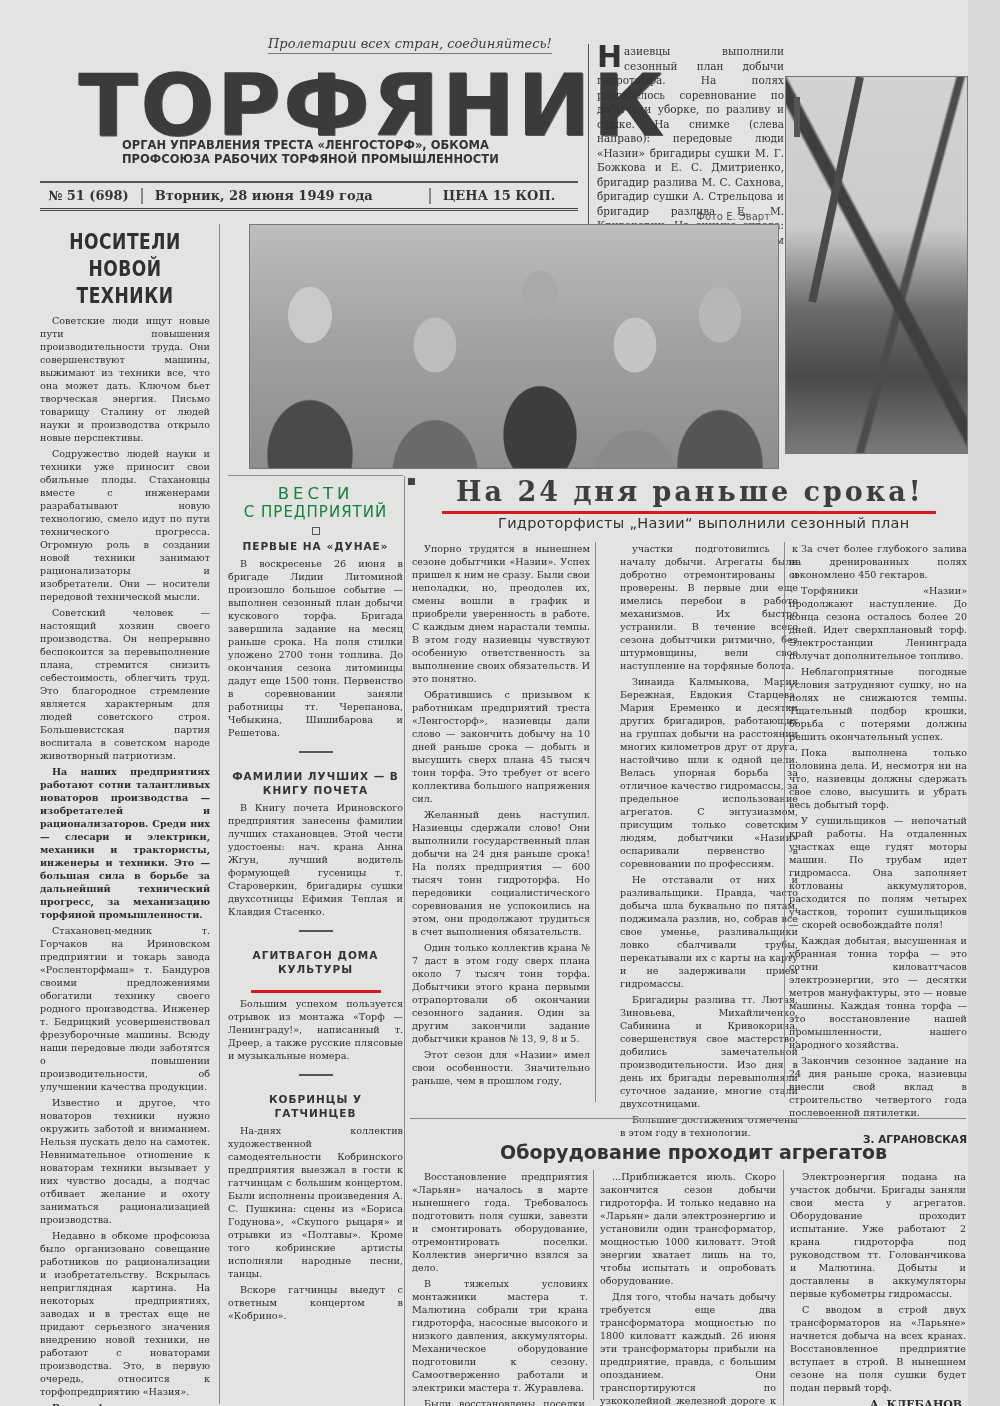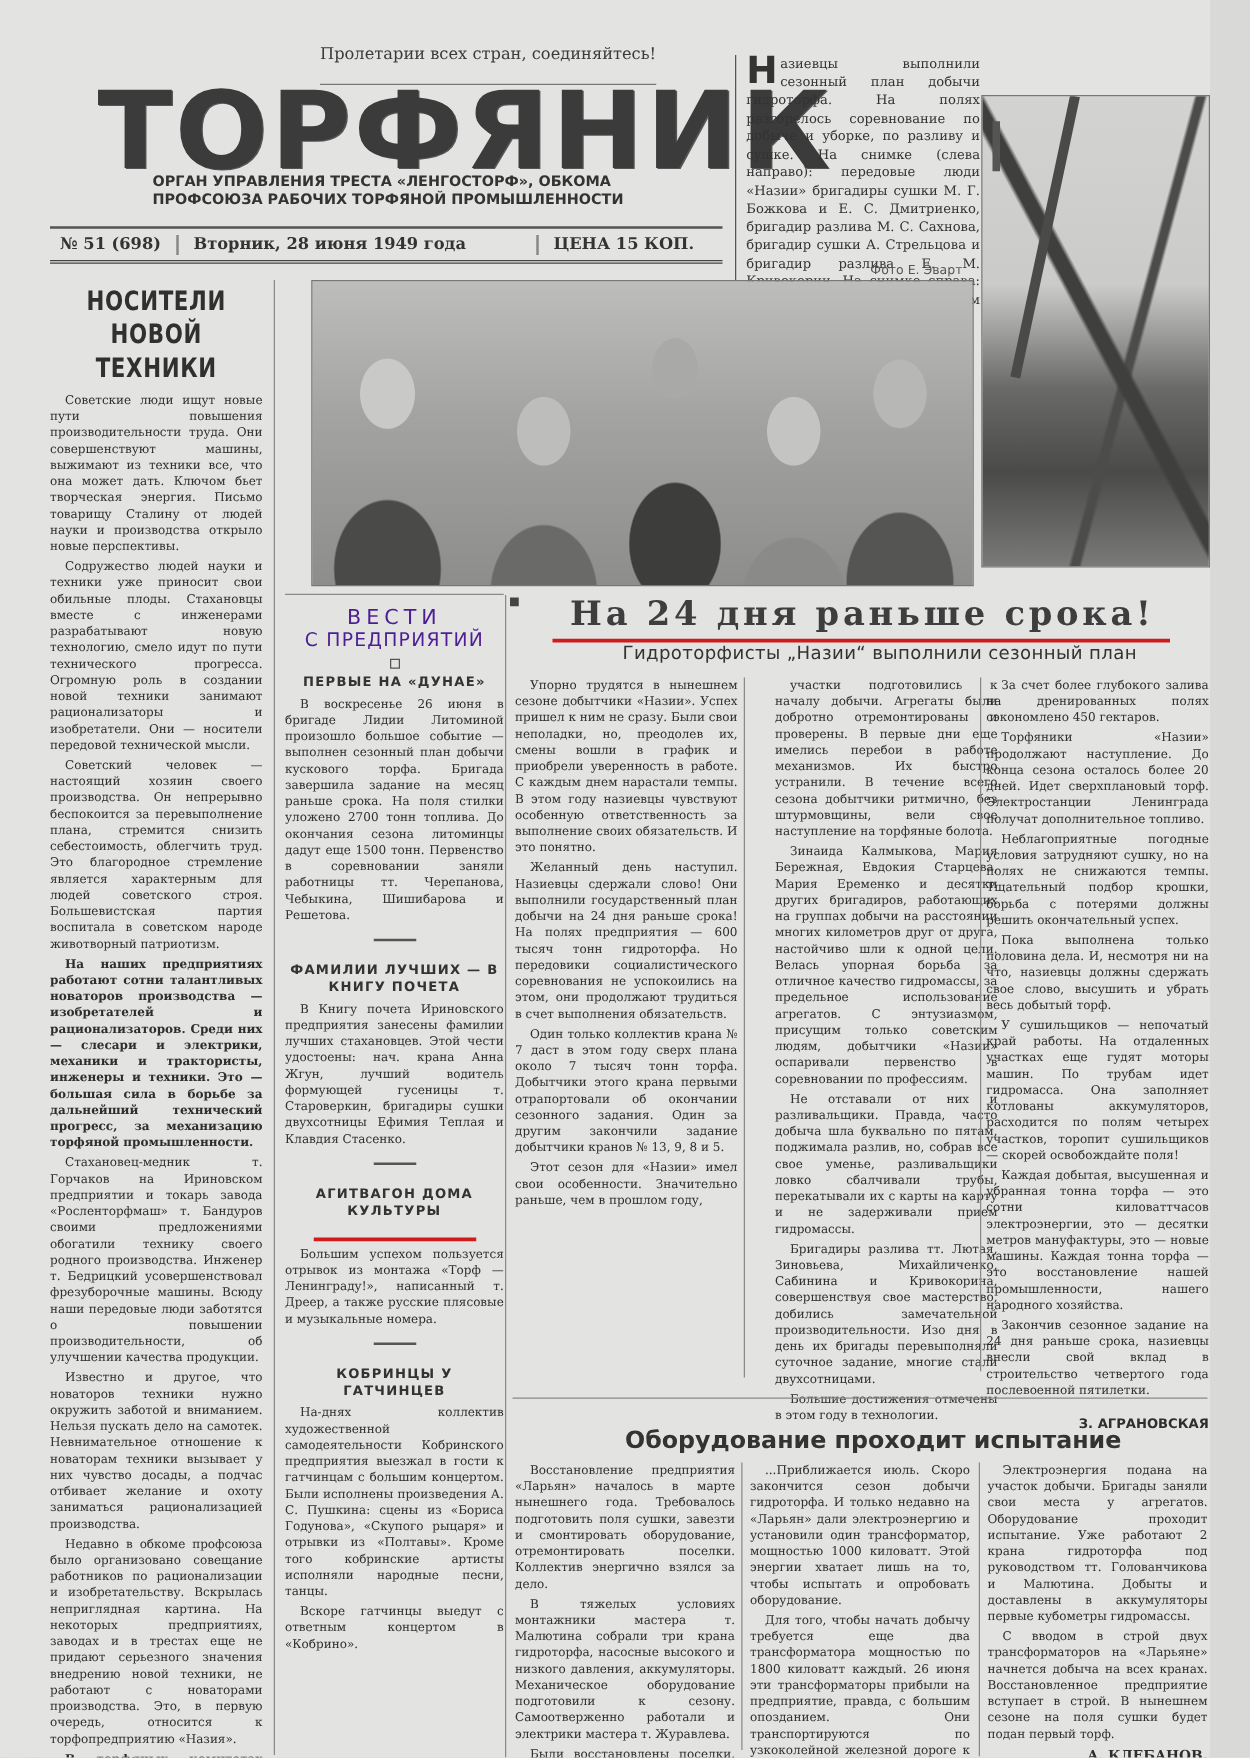--- a/index.html
+++ b/index.html
@@ -17,22 +17,22 @@
   .gutter {
     position: absolute; left: 0; top: 0; width: 32px; height: 1406px;
     background: linear-gradient(90deg, #cfcfcd 0%, #dadad8 60%, #b9b9b7 100%);
     overflow: hidden;
   }
   .gutter-edge { position:absolute; left:0; top:0; width:32px; height:30px; background:#222; }
   .gutter p { font-size: 9px; line-height: 12px; color:#444; white-space: nowrap; margin-left: -4px; }
 
   .abs { position: absolute; }
   .motto {
-    left: 256px; top: 36px; font-size: 13px; color:#3a3a3a;
-    border-bottom: 1px solid #777; padding-bottom: 16px;
+    left: 268px; top: 36px; font-style: italic; font-size: 13px; color:#3a3a3a;
+    border-bottom: 1px solid #777; padding-bottom: 2px;
   }
   .masthead {
     left: 78px; top: 60px; width: 420px; height: 90px;
     font-family: "DejaVu Sans", sans-serif; font-weight: 900; font-size: 86px;
     letter-spacing: 2px; color: #3b3b3b; line-height: 90px;
     transform: scaleX(1.02); transform-origin: left;
     text-shadow: 1px 1px 0 #555;
   }
   .organ {
     left: 122px; top: 138px; font-family: "DejaVu Sans", sans-serif; font-weight: bold;
@@ -95,21 +95,21 @@
   .txt {
     font-size: 9.6px; line-height: 13px; text-align: justify; color:#2e2e2e;
   }
   .txt p { text-indent: 12px; margin-bottom: 3px; }
 
   .vline { position:absolute; width:1px; background:#8a8a88; }
   .hline { position:absolute; height:1px; background:#8a8a88; }
 
   .news-col { left: 228px; top: 475px; width: 175px; }
   .news-title {
-    text-align:center; font-family:"DejaVu Sans",sans-serif; font-size: 16.5px; line-height: 19px; color:#4c1d95; letter-spacing: 4px;
+    text-align:center; font-family:"DejaVu Sans",sans-serif; font-size: 16.5px; line-height: 19px; color:#15803d; letter-spacing: 4px;
   }
   .news-title.second { letter-spacing: 1px; font-size: 15px;}
   .small-square { width: 8px; height: 8px; border:1px solid #555; margin: 5px auto 4px auto; }
   .sub-h {
     text-align:center; font-weight:bold; font-size: 10.5px; line-height: 14px; letter-spacing: 1px; color:#333; margin: 2px 0 4px 0;
     font-family: "DejaVu Sans", sans-serif;
   }
   .short-rule { width: 34px; height: 2px; background:#555; margin: 12px auto 16px auto; }
   .red-underline { height: 3px; background: #d01c1c; }
 
@@ -321,20 +321,21 @@
     </div>
   </div>
 
   <div class="abs" style="left:408px; top:478px; width:7px; height:7px; background:#444;"></div>
   <div class="abs big-head">На 24 дня раньше срока!</div>
   <div class="abs red-underline" style="left:442px; top:511px; width:494px;"></div>
   <div class="abs big-sub">Гидроторфисты „Назии“ выполнили сезонный план</div>
 
   <div class="abs art-col txt" style="left:412px; top:542px; width:178px;">
     <p>Упорно трудятся в нынешнем сезоне добытчики «Назии». Успех пришел к ним не сразу. Были свои неполадки, но, преодолев их, смены вошли в график и приобрели уверенность в работе. С каждым днем нарастали темпы. В этом году назиевцы чувствуют особенную ответственность за выполнение своих обязательств. И это понятно.</p>
+    <p>Обратившись с призывом к работникам предприятий треста «Ленгосторф», назиевцы дали слово — закончить добычу на 10 дней раньше срока — добыть и высушить сверх плана 45 тысяч тонн торфа. Это требует от всего коллектива большого напряжения сил.</p>
     <p>Желанный день наступил. Назиевцы сдержали слово! Они выполнили государственный план добычи на 24 дня раньше срока! На полях предприятия — 600 тысяч тонн гидроторфа. Но передовики социалистического соревнования не успокоились на этом, они продолжают трудиться в счет выполнения обязательств.</p>
     <p>Один только коллектив крана № 7 даст в этом году сверх плана около 7 тысяч тонн торфа. Добытчики этого крана первыми отрапортовали об окончании сезонного задания. Один за другим закончили задание добытчики кранов № 13, 9, 8 и 5.</p>
     <p>Этот сезон для «Назии» имел свои особенности. Значительно раньше, чем в прошлом году,</p>
   </div>
   <div class="vline" style="left:595px; top:542px; height:560px;"></div>
   <div class="abs art-col txt" style="left:620px; top:542px; width:178px;">
     <p>участки подготовились к началу добычи. Агрегаты были добротно отремонтированы и проверены. В первые дни еще имелись перебои в работе механизмов. Их быстро устранили. В течение всего сезона добытчики ритмично, без штурмовщины, вели свое наступление на торфяные болота.</p>
     <p>Зинаида Калмыкова, Мария Бережная, Евдокия Старцева, Мария Еременко и десятки других бригадиров, работающих на группах добычи на расстоянии многих километров друг от друга, настойчиво шли к одной цели. Велась упорная борьба за отличное качество гидромассы, за предельное использование агрегатов. С энтузиазмом, присущим только советским людям, добытчики «Назии» оспаривали первенство в соревновании по профессиям.</p>
     <p>Не отставали от них и разливальщики. Правда, часто добыча шла буквально по пятам, поджимала разлив, но, собрав все свое уменье, разливальщики ловко сбалчивали трубы, перекатывали их с карты на карту и не задерживали прием гидромассы.</p>
     <p>Бригадиры разлива тт. Лютая, Зиновьева, Михайличенко, Сабинина и Кривокорина, совершенствуя свое мастерство, добились замечательной производительности. Изо дня в день их бригады перевыполняли суточное задание, многие стали двухсотницами.</p>
@@ -346,21 +347,21 @@
     <p>Торфяники «Назии» продолжают наступление. До конца сезона осталось более 20 дней. Идет сверхплановый торф. Электростанции Ленинграда получат дополнительное топливо.</p>
     <p>Неблагоприятные погодные условия затрудняют сушку, но на полях не снижаются темпы. Тщательный подбор крошки, борьба с потерями должны решить окончательный успех.</p>
     <p>Пока выполнена только половина дела. И, несмотря ни на что, назиевцы должны сдержать свое слово, высушить и убрать весь добытый торф.</p>
     <p>У сушильщиков — непочатый край работы. На отдаленных участках еще гудят моторы машин. По трубам идет гидромасса. Она заполняет котлованы аккумуляторов, расходится по полям четырех участков, торопит сушильщиков — скорей освобождайте поля!</p>
     <p>Каждая добытая, высушенная и убранная тонна торфа — это сотни киловаттчасов электроэнергии, это — десятки метров мануфактуры, это — новые машины. Каждая тонна торфа — это восстановление нашей промышленности, нашего народного хозяйства.</p>
     <p>Закончив сезонное задание на 24 дня раньше срока, назиевцы внесли свой вклад в строительство четвертого года послевоенной пятилетки.</p>
     <div class="signature">З. АГРАНОВСКАЯ</div>
   </div>
 
   <div class="hline" style="left:410px; top:1118px; width:556px;"></div>
-  <div class="abs eq-head">Оборудование проходит испытание</div>
+  <div class="abs eq-head">Оборудование проходит агрегатов</div>
 
   <div class="abs txt" style="left:412px; top:1170px; width:176px;">
     <p>Восстановление предприятия «Ларьян» началось в марте нынешнего года. Требовалось подготовить поля сушки, завезти и смонтировать оборудование, отремонтировать поселки. Коллектив энергично взялся за дело.</p>
     <p>В тяжелых условиях монтажники мастера т. Малютина собрали три крана гидроторфа, насосные высокого и низкого давления, аккумуляторы. Механическое оборудование подготовили к сезону. Самоотверженно работали и электрики мастера т. Журавлева.</p>
     <p>Были восстановлены поселки. В них разместились постоянные и сезонные кадры. Полностью укомплектовали бригады добытчиков, подобрали и остальной обслуживающий персонал.</p>
   </div>
   <div class="vline" style="left:593px; top:1170px; height:230px;"></div>
   <div class="abs txt" style="left:600px; top:1170px; width:176px;">
     <p>...Приближается июль. Скоро закончится сезон добычи гидроторфа. И только недавно на «Ларьян» дали электроэнергию и установили один трансформатор, мощностью 1000 киловатт. Этой энергии хватает лишь на то, чтобы испытать и опробовать оборудование.</p>
     <p>Для того, чтобы начать добычу требуется еще два трансформатора мощностью по 1800 киловатт каждый. 26 июня эти трансформаторы прибыли на предприятие, правда, с большим опозданием. Они транспортируются по узкоколейной железной дороге к месту стоянки. Сразу начнется их монтаж.</p>

